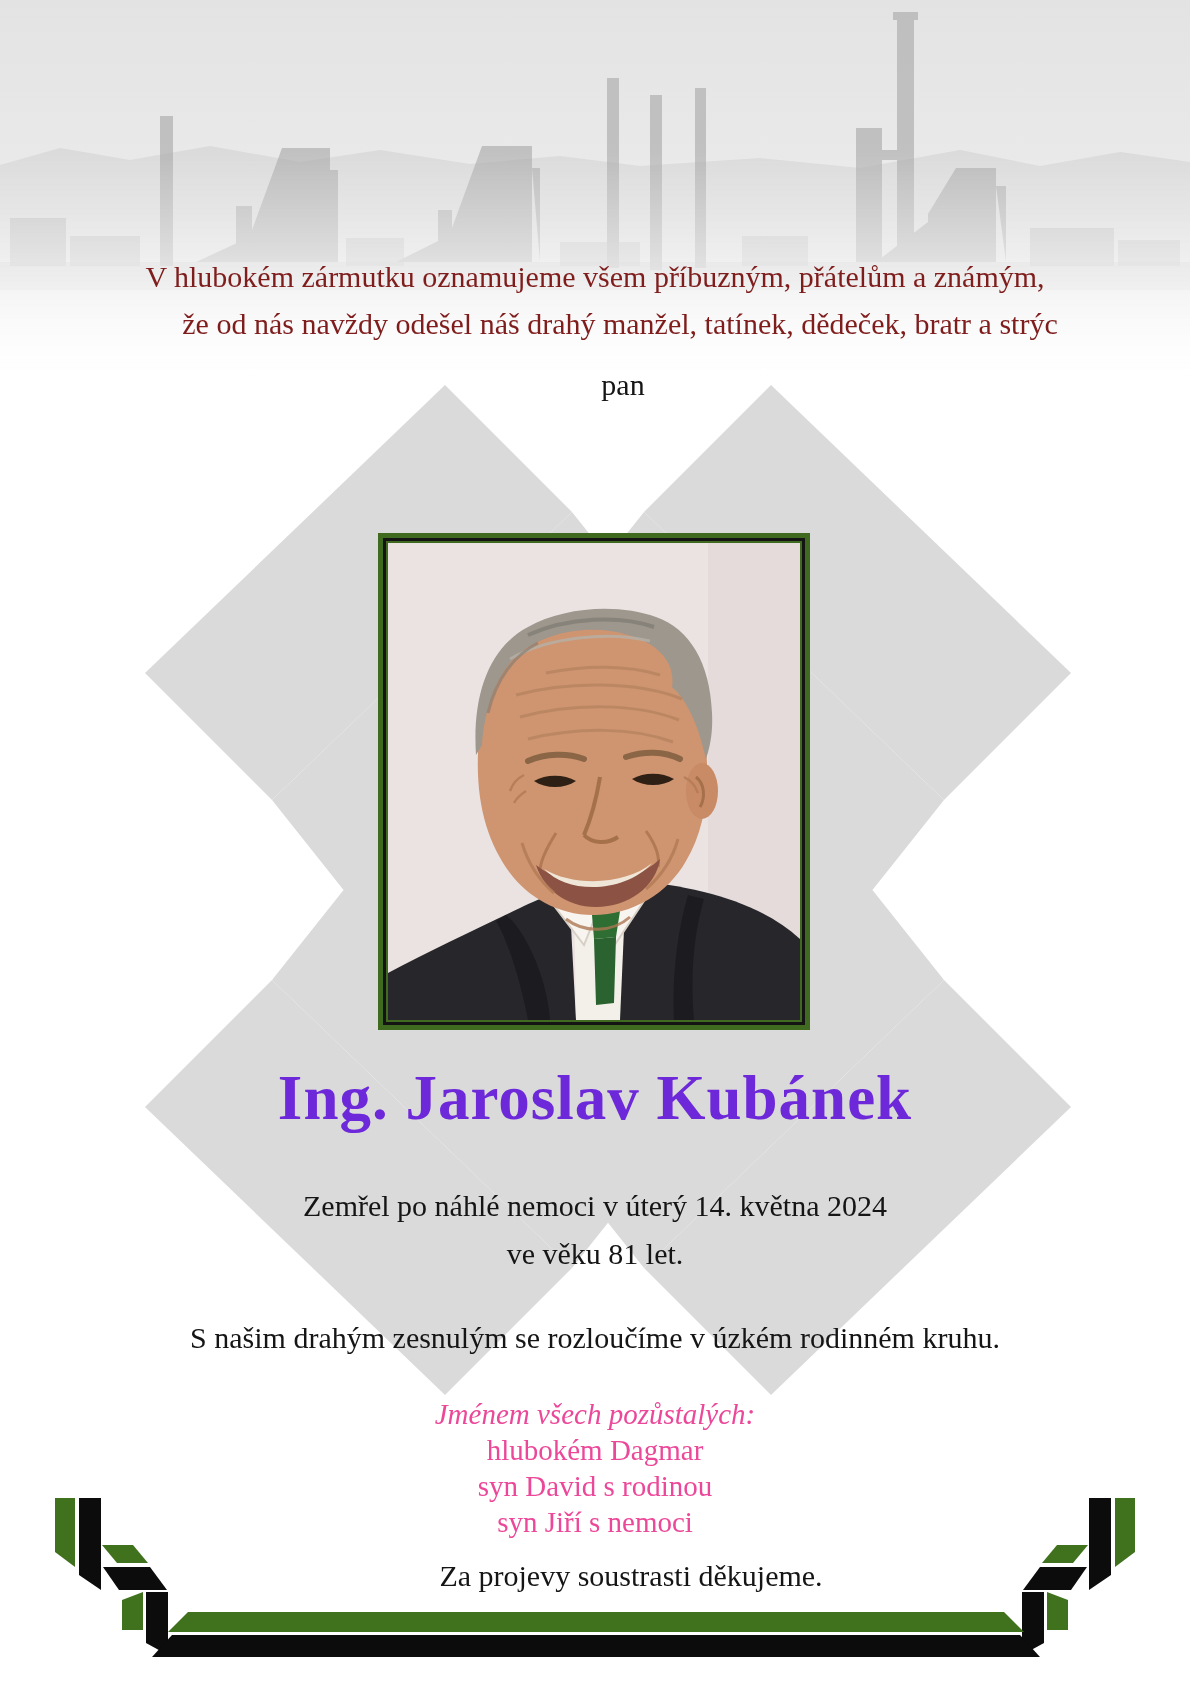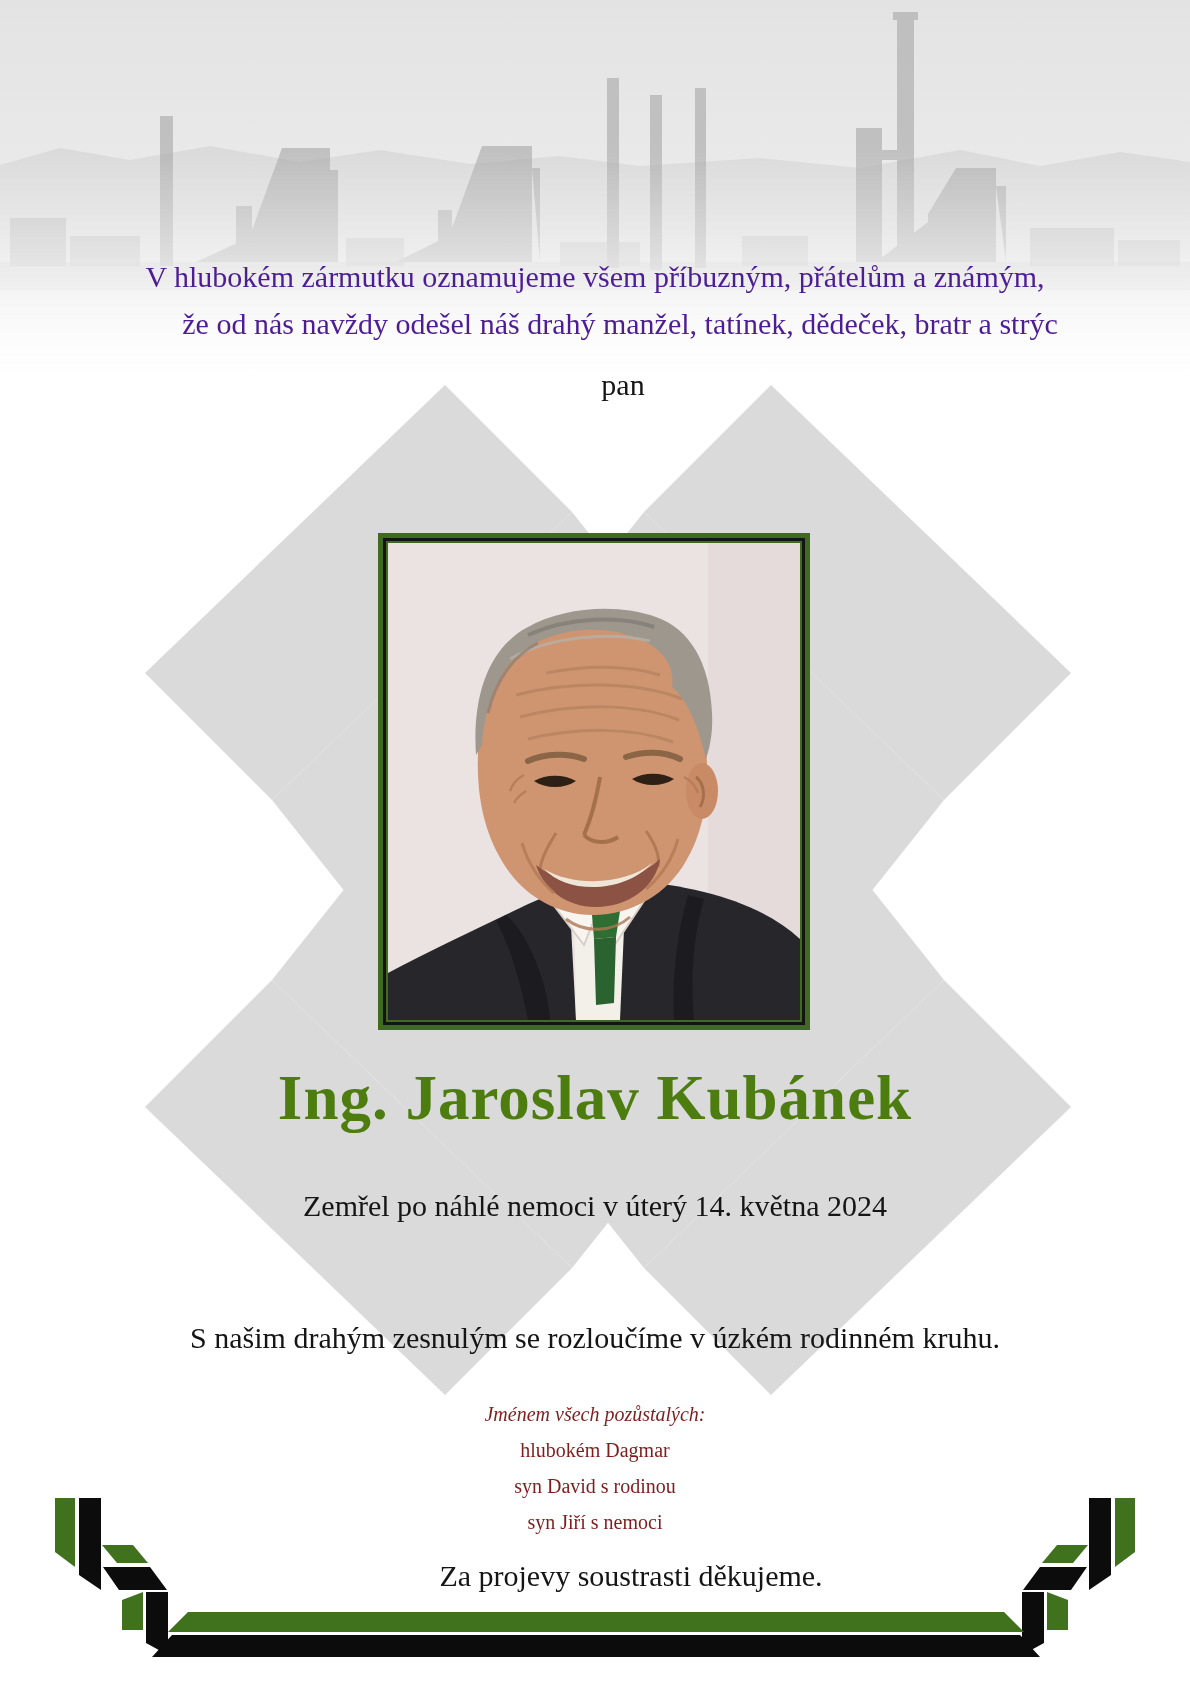--- a/index.html
+++ b/index.html
@@ -11,25 +11,25 @@
     font-family:"Liberation Serif","DejaVu Serif",serif;
     color:#0e0e0e;
   }
   .layer{position:absolute;left:0;top:0;}
   svg{display:block;}
   .txt{
     position:absolute;left:0;width:100%;
     text-align:center;
     white-space:nowrap;
   }
-  .intro-line{font-size:30px;line-height:47px;color:#4c1d95;}
+  .intro-line{font-size:30px;line-height:47px;color:#7f1d1d;}
   .salutation{font-size:30px;color:#151515;padding-left:28px;}
-  .deceased-name{font-size:63px;font-weight:bold;letter-spacing:1px;color:#4d7c0f;}
+  .deceased-name{font-size:63px;font-weight:bold;letter-spacing:1px;color:#6d28d9;}
   .body-line{font-size:30px;line-height:48px;color:#151515;}
-  .family-line{font-size:20px;line-height:36px;color:#7f1d1d;}
+  .family-line{font-size:29px;line-height:36px;color:#ec4899;}
   .italic{font-style:italic;}
   .photo-frame{
     position:absolute;left:378px;top:533px;
     width:432px;height:497px;
     border:5px solid #3f6a1f;
     box-sizing:border-box;
     background:#3f6a1f;
   }
   .photo-frame-inner{
     width:100%;height:100%;
@@ -177,20 +177,21 @@
           <path d="M290 296 C284 318 272 334 258 346" stroke="#b17a55" stroke-width="3" fill="none" opacity="0.8"></path>
           <path d="M178 376 C196 390 224 390 242 374" stroke="#ad7752" stroke-width="3" fill="none" opacity="0.8"></path>
         </svg>
       </div>
     </div>
   </div>
 
   <div class="txt deceased-name" style="top:1062px;">Ing. Jaroslav Kubánek</div>
 
   <div class="txt body-line" style="top:1182px;">Zemřel po náhlé nemoci v úterý 14. května 2024</div>
+  <div class="txt body-line" style="top:1230px;">ve věku 81 let.</div>
 
   <div class="txt body-line" style="top:1314px;">S našim drahým zesnulým se rozloučíme v úzkém rodinném kruhu.</div>
 
   <div class="txt family-line italic" style="top:1396px;">Jménem všech pozůstalých:</div>
   <div class="txt family-line" style="top:1432px;">hlubokém Dagmar</div>
   <div class="txt family-line" style="top:1468px;">syn David s rodinou</div>
   <div class="txt family-line" style="top:1504px;">syn Jiří s nemoci</div>
 
   <div class="txt body-line" style="top:1552px;margin-left:36px;">Za projevy soustrasti děkujeme.</div>
 

